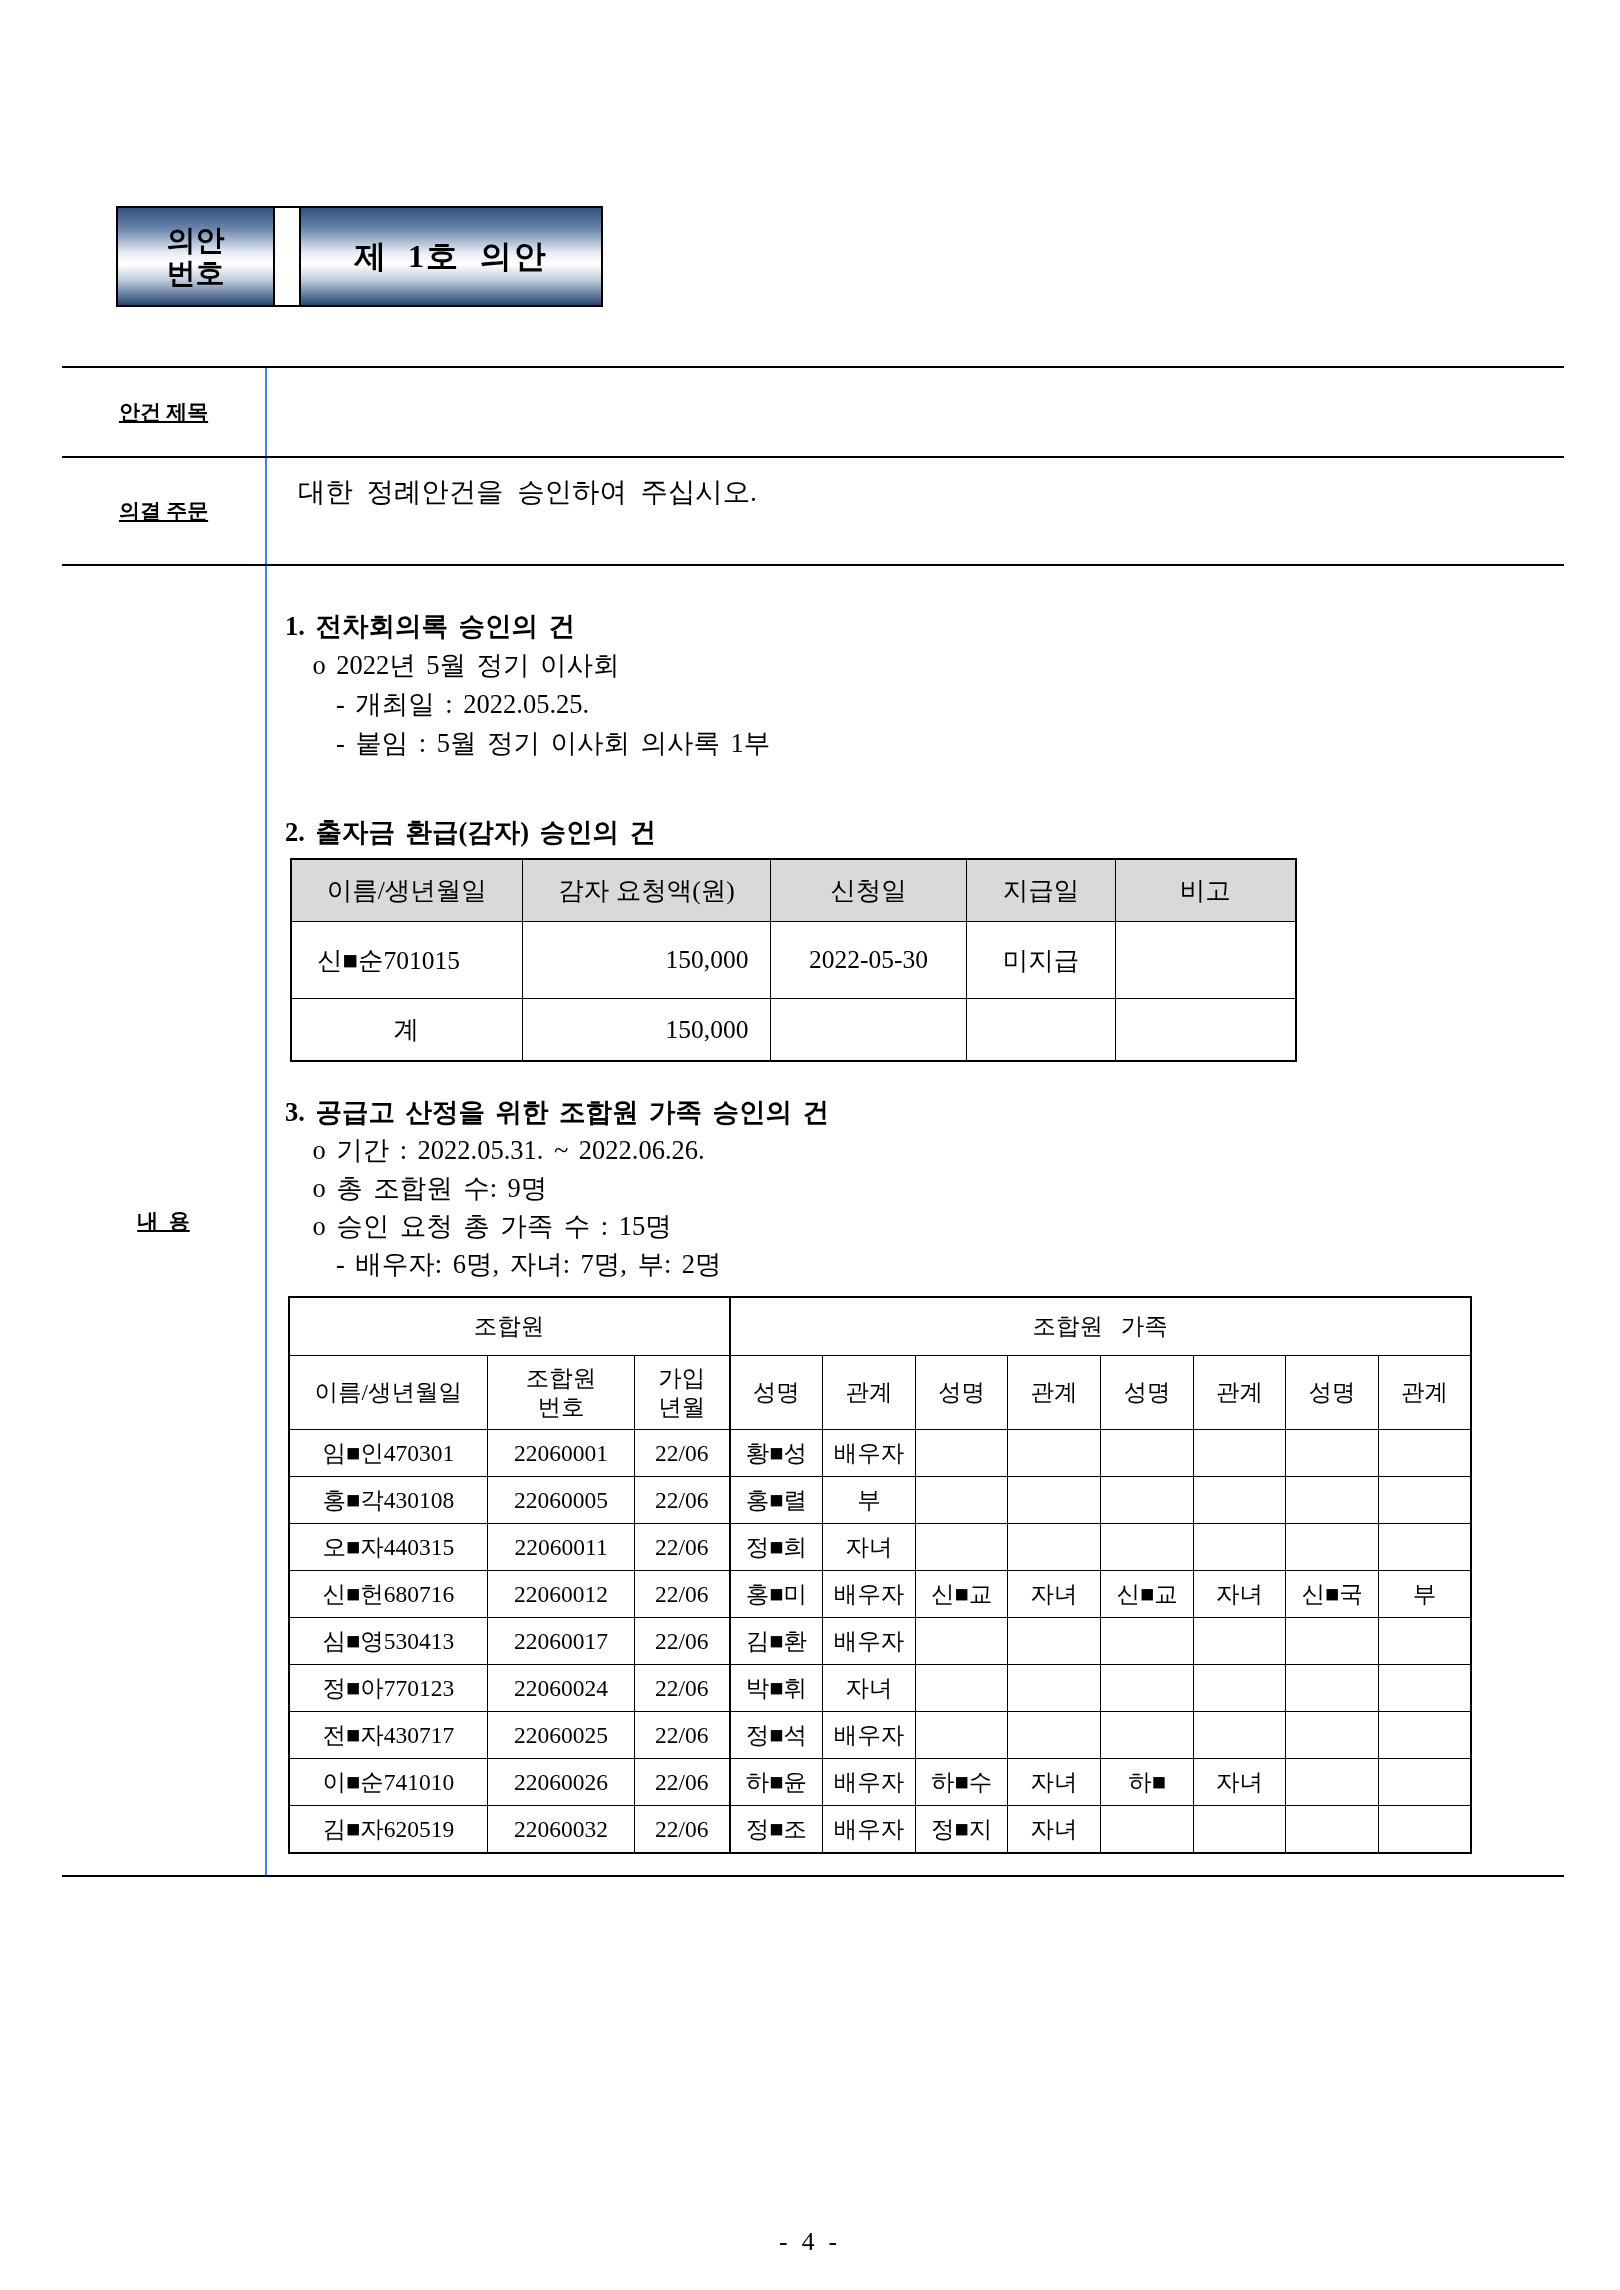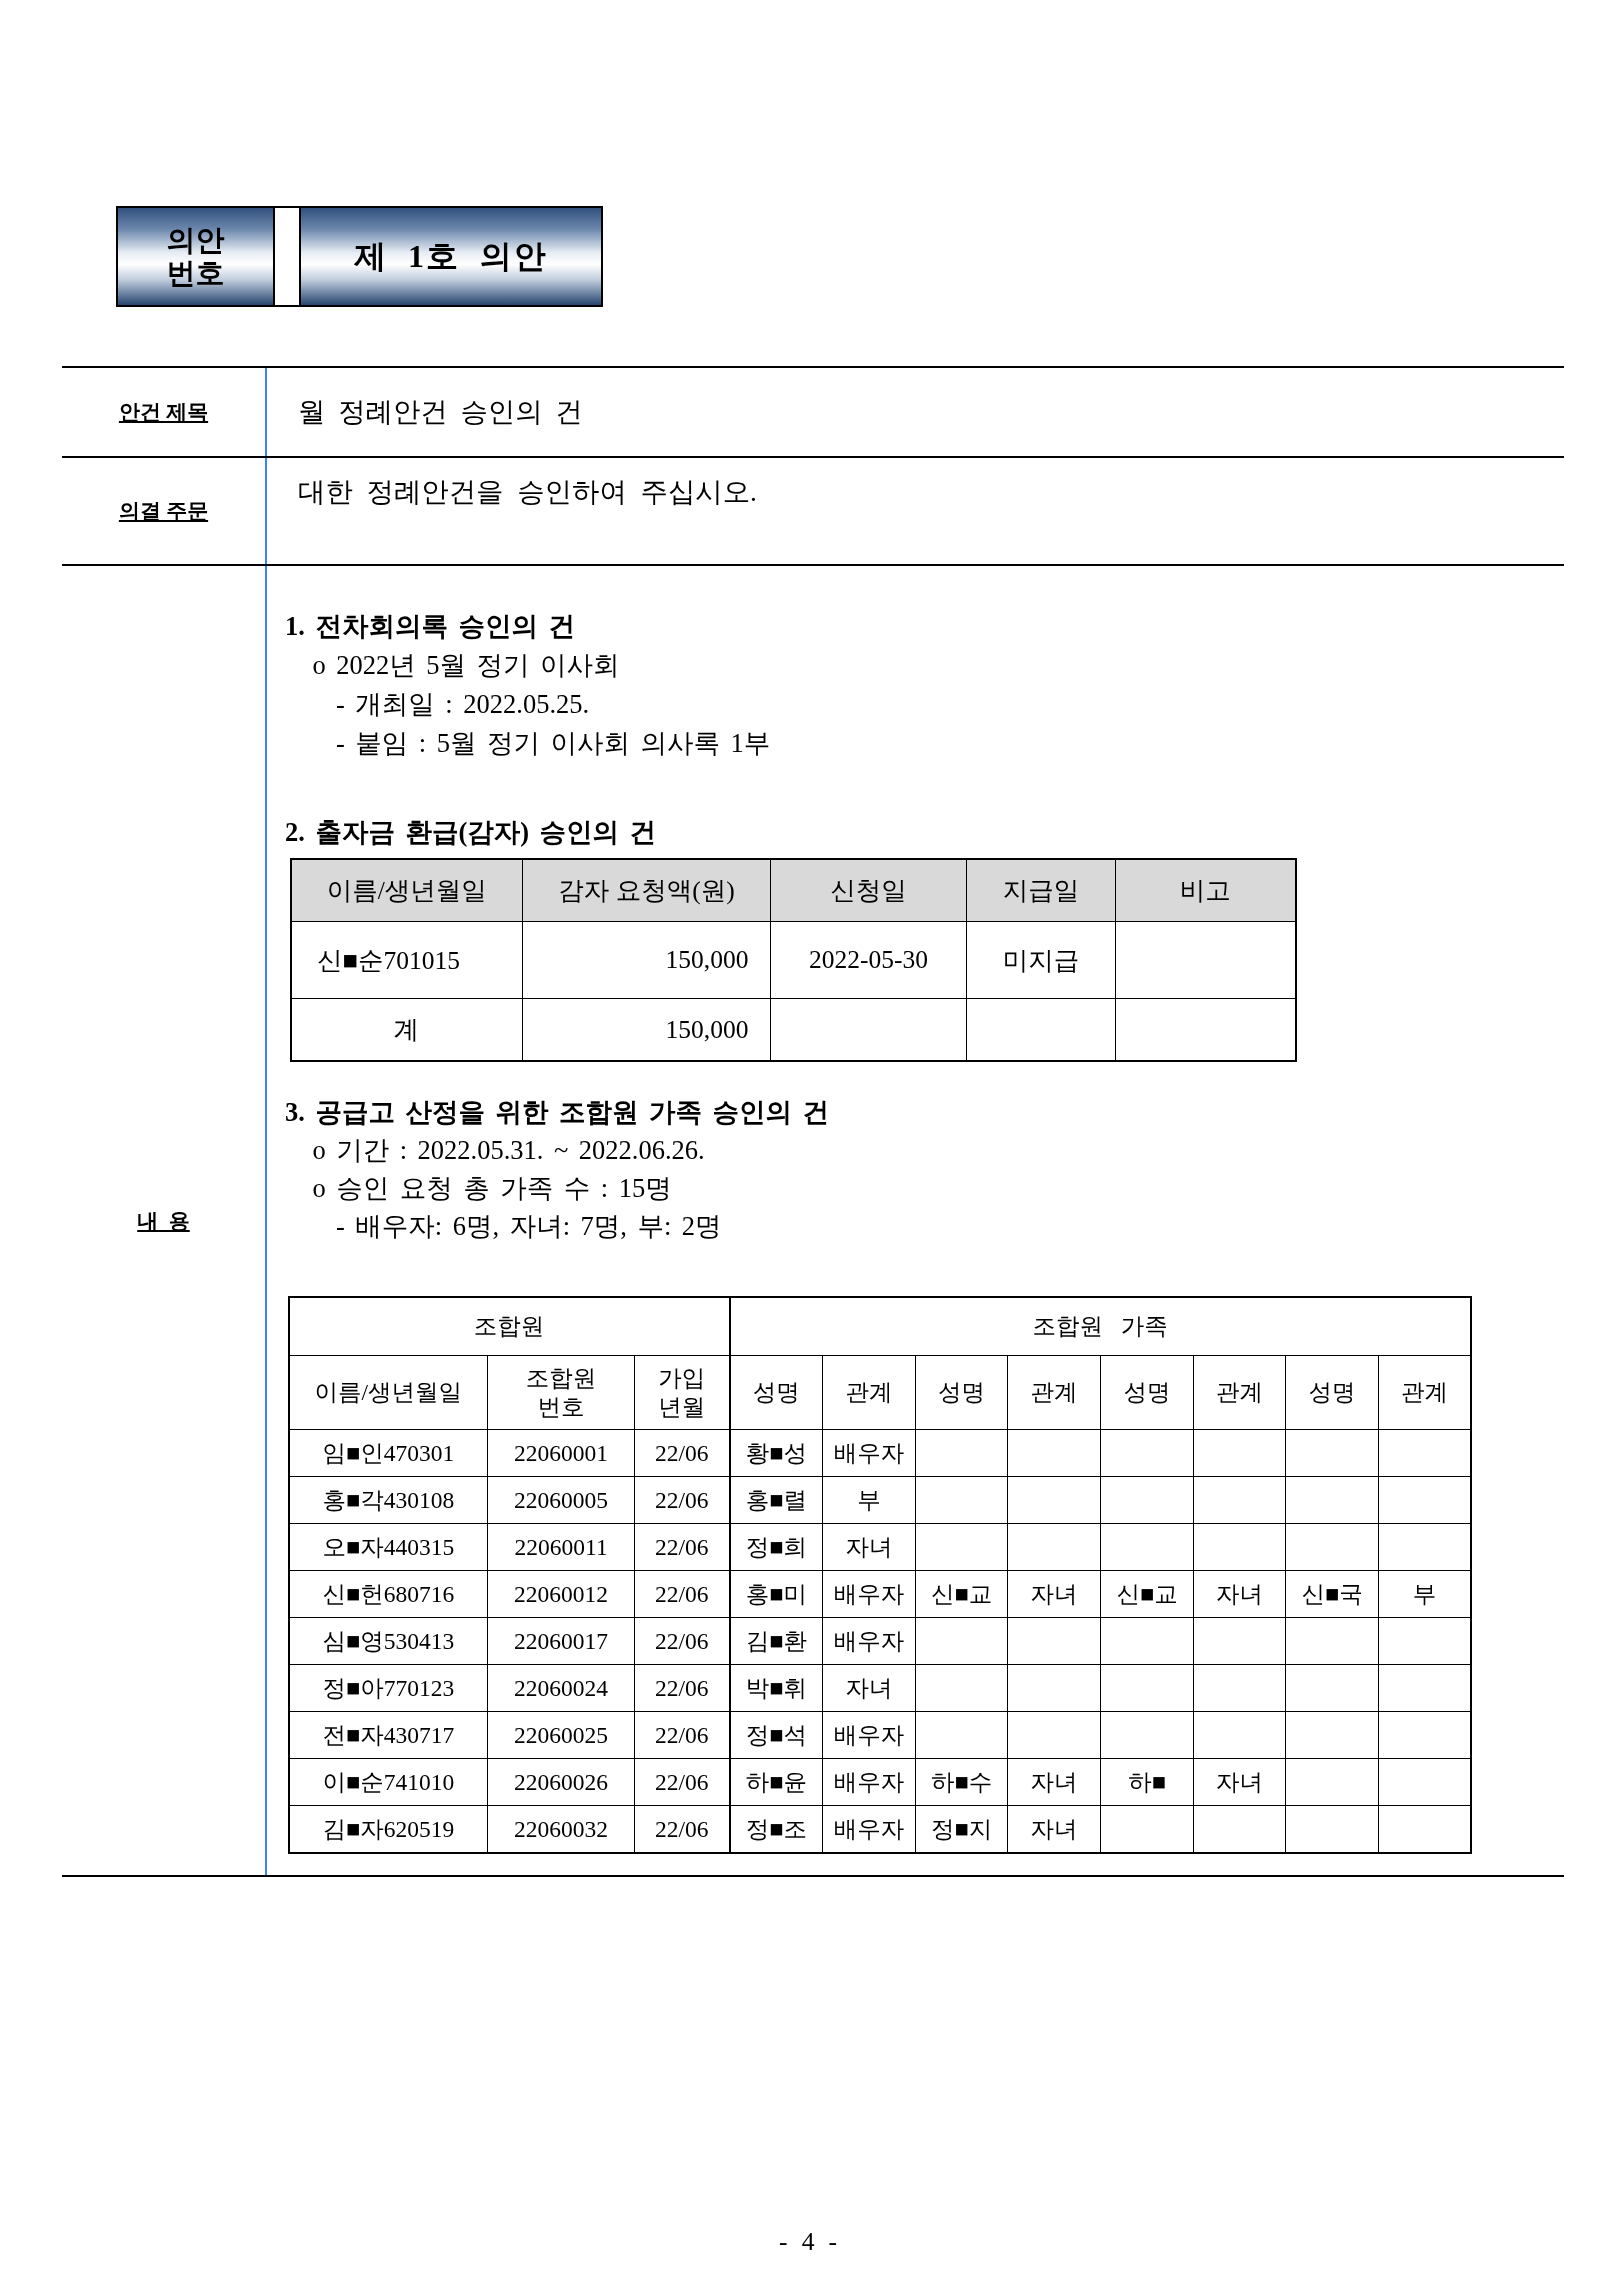--- a/index.html
+++ b/index.html
@@ -94,21 +94,20 @@
       <span>번호</span>
     </div>
     <div class="banner-gap"></div>
     <div class="banner-right banner-grad">제 1호 의안</div>
   </div>
 
   <div class="main-table">
 
     <div class="m-row r1">
       <div class="m-label">안건 제목</div>
-      <div class="m-content title-value">월 정례안건 승인의 건</div>
     </div>
 
     <div class="m-row r2">
       <div class="m-label">의결 주문</div>
       <div class="m-content order-text">
         <div>대한 정례안건을 승인하여 주십시오.</div>
       </div>
     </div>
 
     <div class="m-row r3">
@@ -159,20 +158,21 @@
                   <td></td>
                   <td></td>
                 </tr>
               </tbody>
           </table>
         </div>
 
         <div class="sec" id="sec3">
           <div class="heading">3. 공급고 산정을 위한 조합원 가족 승인의 건</div>
           <div class="indent1">o 기간 : 2022.05.31. ~ 2022.06.26.</div>
+          <div class="indent1">o 총 조합원 수: 9명</div>
           <div class="indent1">o 승인 요청 총 가족 수 : 15명</div>
           <div class="indent2">- 배우자: 6명, 자녀: 7명, 부: 2명</div>
         </div>
 
         <div id="table2-wrap">
           <table class="members">
             <colgroup>
               <col style="width:199px">
                 <col style="width:147px">
                 <col style="width:95px">

